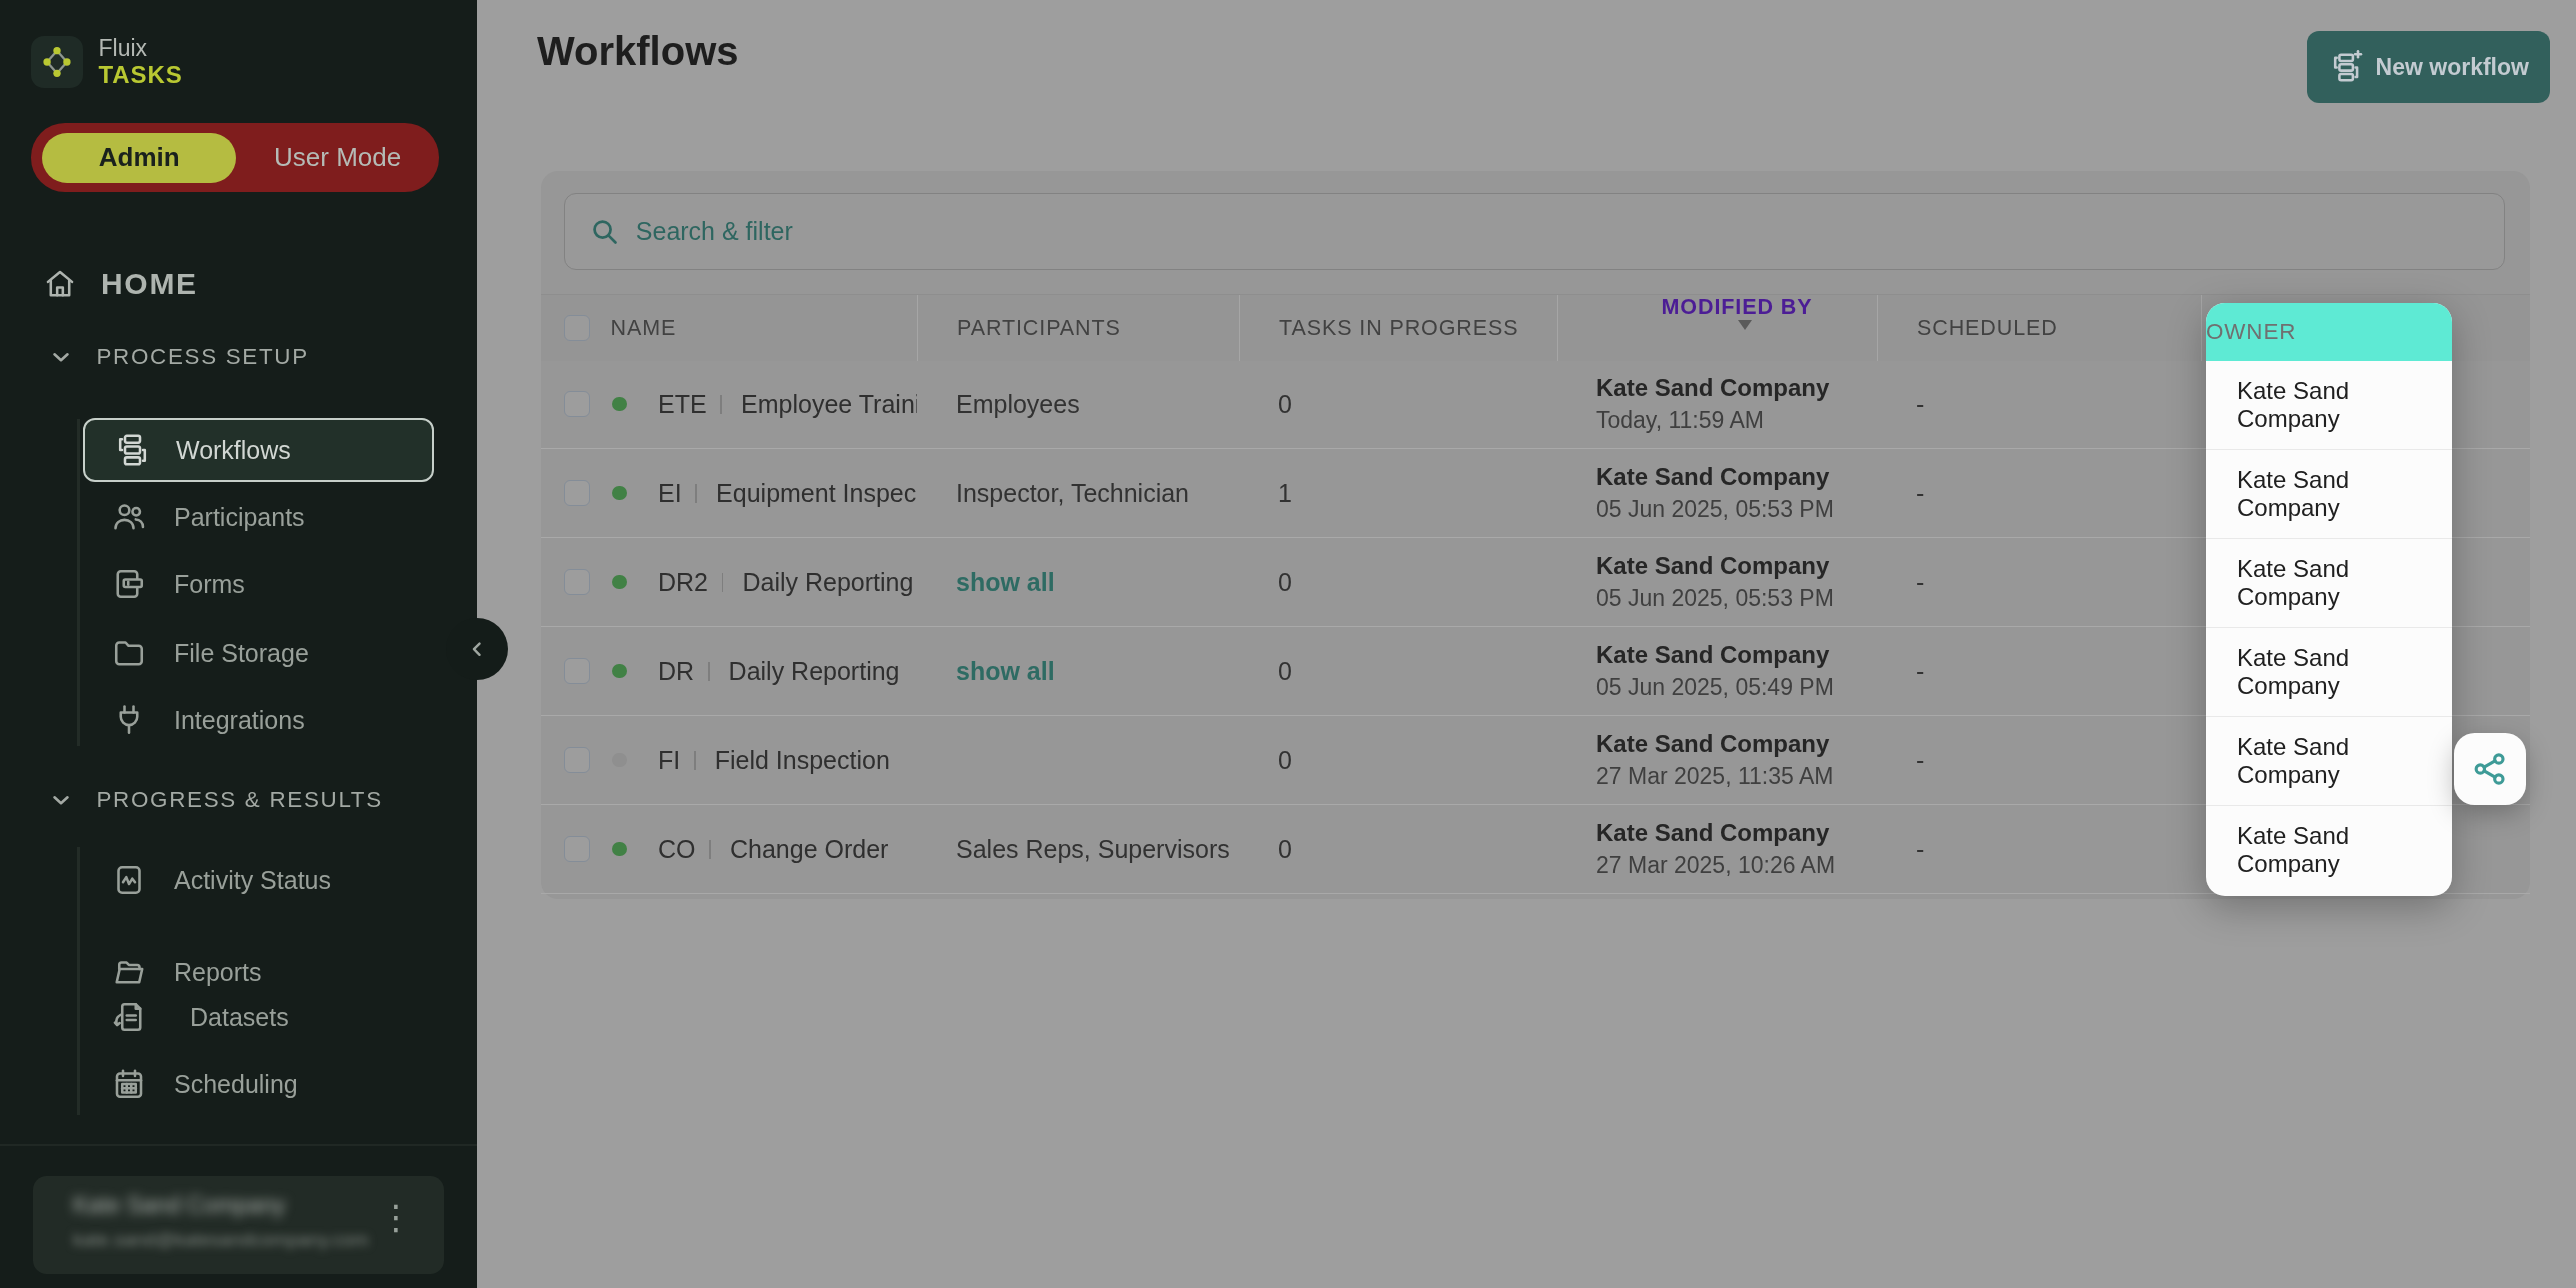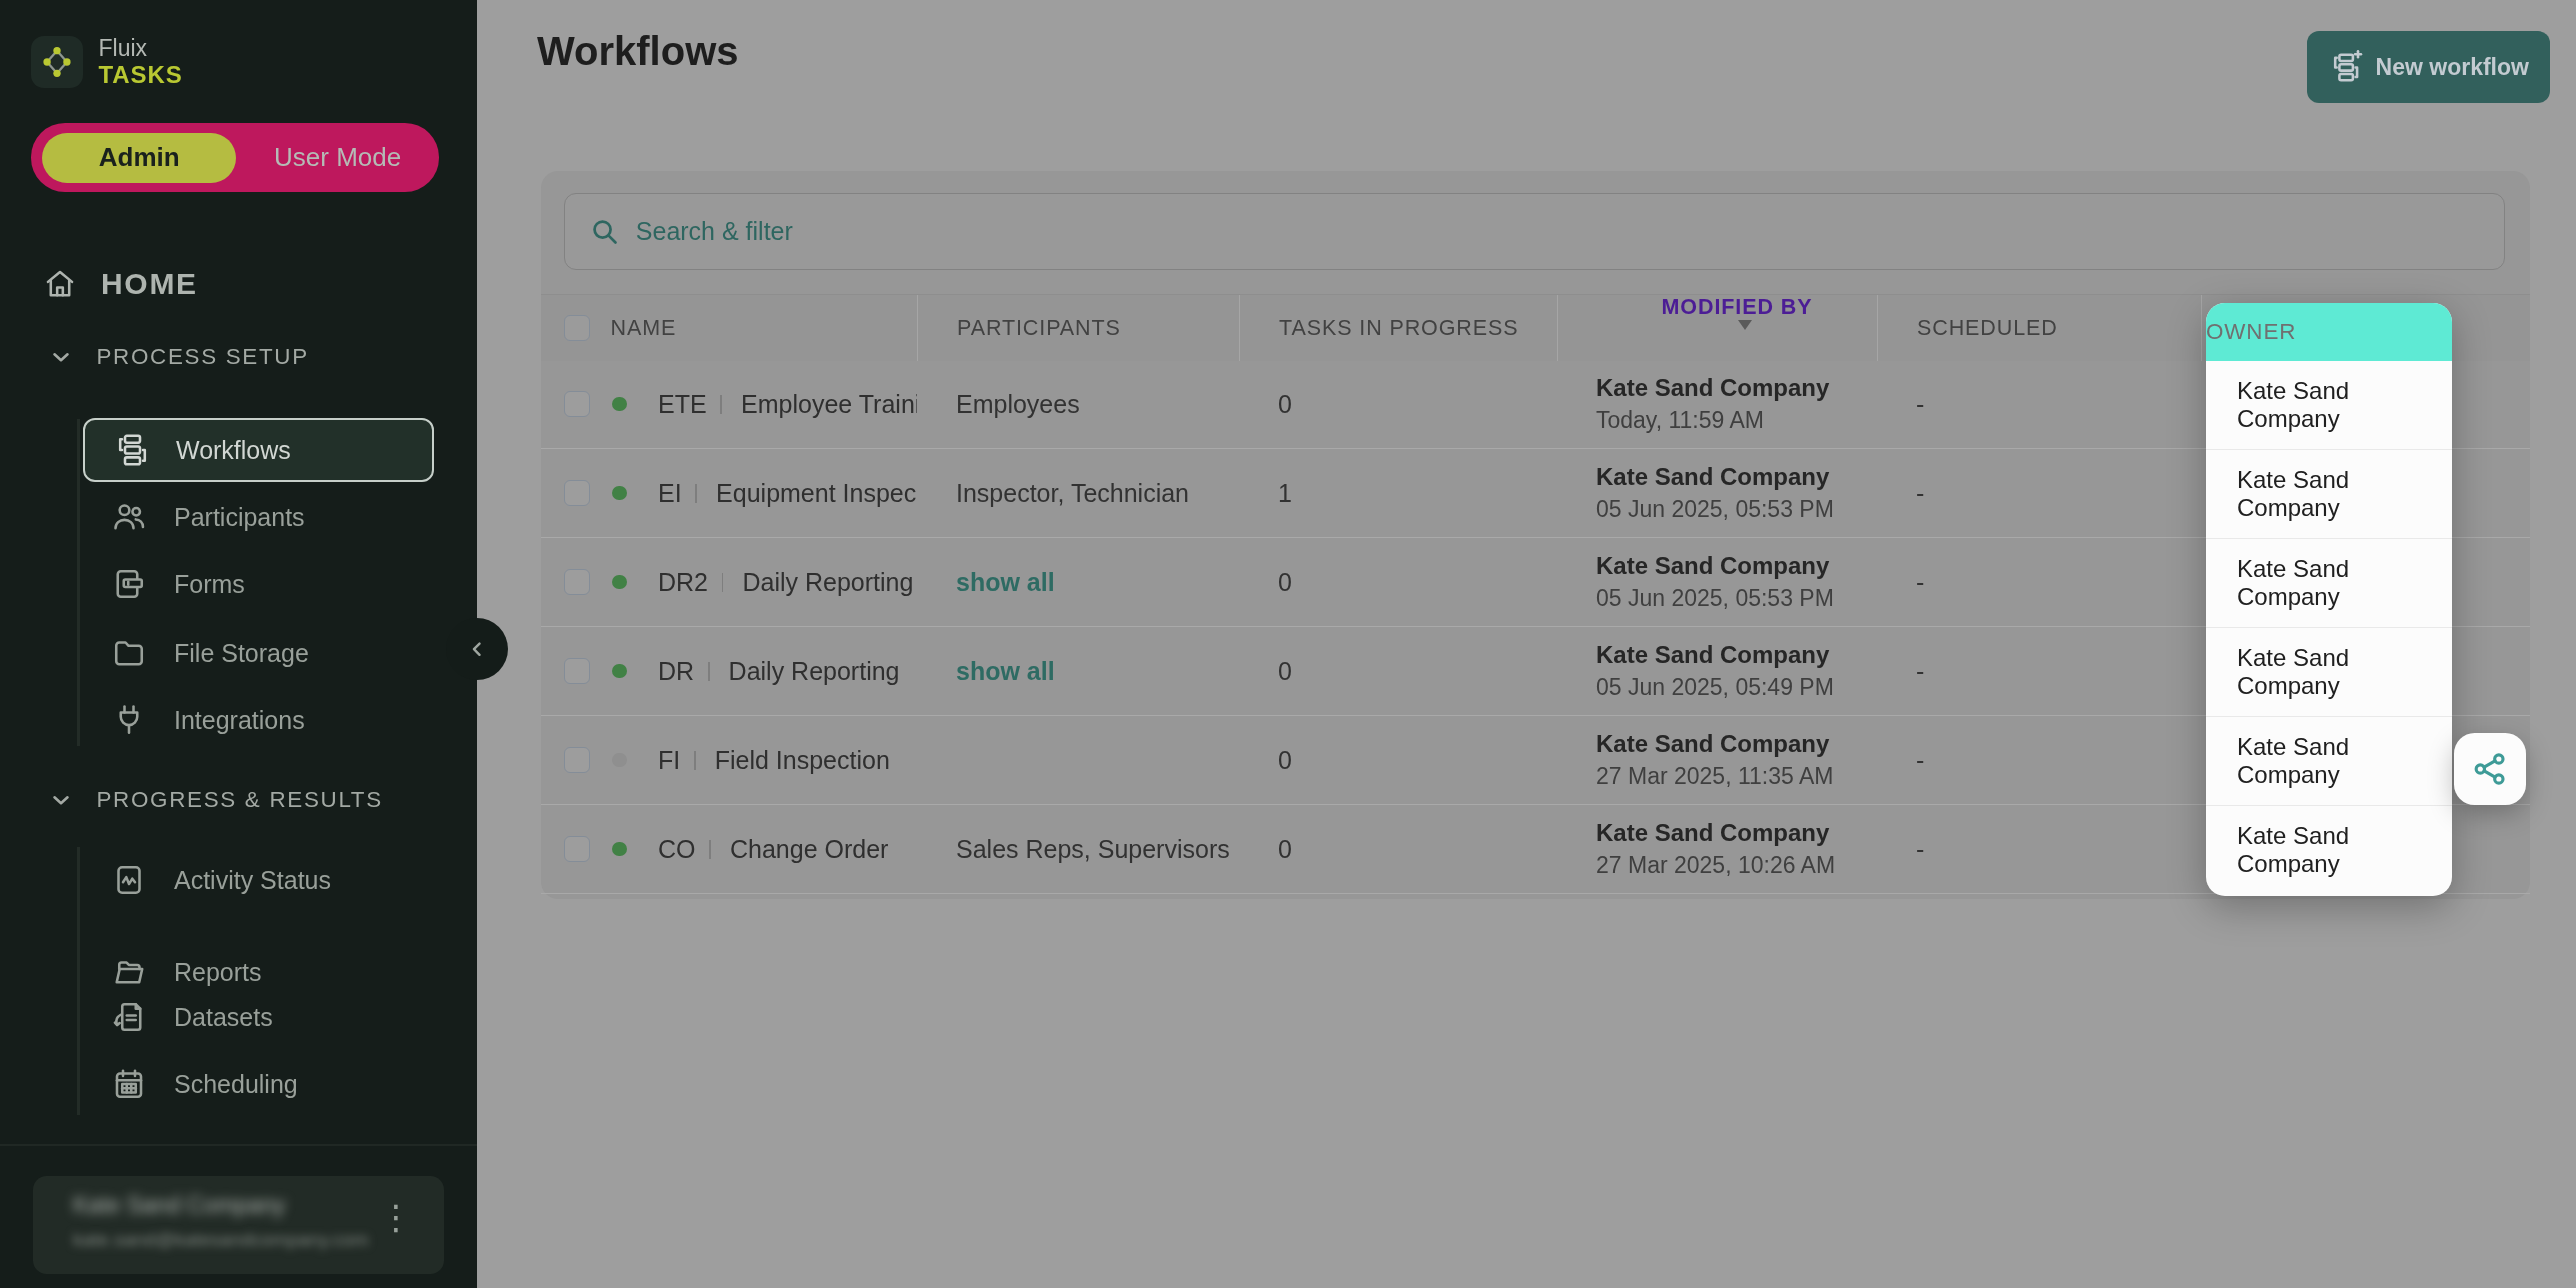--- a/index.html
+++ b/index.html
@@ -7,42 +7,42 @@
   #app{position:relative;width:2576px;height:1288px;background:#9E9E9E;}
 
   
   .sidebar{position:absolute;left:0;top:0;width:477px;height:1288px;background:#151D1A;z-index:3;}
   .logo-row{position:absolute;left:31px;top:35px;display:flex;align-items:center;}
   .logo-tile{width:52px;height:52px;border-radius:13px;background:#1F2B26;display:flex;align-items:center;justify-content:center;}
   .brand{margin-left:15.5px;line-height:1.15;}
   .brand-name{font-size:23px;color:#B3B8B3;}
   .brand-product{font-size:24px;font-weight:bold;color:#B9C832;letter-spacing:0.9px;}
 
-  .mode-toggle{position:absolute;left:31px;top:123px;width:408px;height:69px;border-radius:34px;background:#be185d;display:flex;align-items:center;}
+  .mode-toggle{position:absolute;left:31px;top:123px;width:408px;height:69px;border-radius:34px;background:#7f1d1d;display:flex;align-items:center;}
   .mode-pill{width:194px;height:50px;margin-left:11.2px;border-radius:25px;background:#B5BC41;color:#1A211D;font-size:26px;font-weight:bold;display:flex;align-items:center;justify-content:center;}
   .mode-alt{flex:1;text-align:center;color:#B5BBB6;font-size:26px;}
 
   .nav-home{position:absolute;left:43px;top:267px;display:flex;align-items:center;color:#AEB4AF;}
   .nav-home .label{margin-left:24px;font-size:30px;font-weight:bold;letter-spacing:1.7px;}
 
   .section-head{position:absolute;left:48px;display:flex;align-items:center;color:#A3A9A4;}
   .section-head .label{margin-left:22.4px;font-size:22.4px;font-weight:normal;letter-spacing:1.7px;}
   .sec1{top:344px;}
   .sec2{top:787px;}
 
   .group-line{position:absolute;left:77px;width:2.6px;background:#232C27;}
   .gl1{top:419px;height:327px;}
   .gl2{top:847px;height:268px;}
 
   .nav-item{position:absolute;left:83px;width:347px;height:60px;display:flex;align-items:center;color:#99A09A;font-size:25px;border-radius:12px;}
   .nav-item .ico{width:36px;display:flex;justify-content:center;margin-left:27.5px;}
   .nav-item .label{margin-left:27.5px;}
   .nav-item.selected{border:2.6px solid #C6CFC9;background:#223029;color:#D2D7D3;}
   .ni1{top:418px;}.ni2{top:487px;}.ni3{top:554px;}.ni4{top:623px;align-items:center;}.ni5{top:690px;}
-  .ni6{top:850px;}.ni7{top:942px;}.ni8{top:987px;}.ni9{top:1054px;}
+  .ni6{top:850px;}.ni7{top:942px;}.ni8{top:987px;gap:16px;}.ni9{top:1054px;}
 
   .side-divider{position:absolute;left:0;top:1144px;width:477px;height:1.7px;background:#20282 4;background:#202824;}
   .account-card{position:absolute;left:33px;top:1176px;width:411px;height:98px;border-radius:13.8px;background:#222B26;}
   .acc-name{position:absolute;left:40px;top:15.5px;font-size:23px;color:#AEB4AF;filter:blur(5.2px);white-space:nowrap;}
   .acc-sub{position:absolute;left:40px;top:53px;font-size:19px;color:#7E857F;filter:blur(4.3px);white-space:nowrap;}
   .acc-kebab{position:absolute;right:31px;top:24px;color:#98A09A;font-size:34px;line-height:1;letter-spacing:0;}
 
   .collapse-btn{position:absolute;left:446px;top:618px;width:62px;height:62px;border-radius:50%;background:#141C19;z-index:4;display:flex;align-items:center;justify-content:center;color:#9FA6A0;}
 
   

